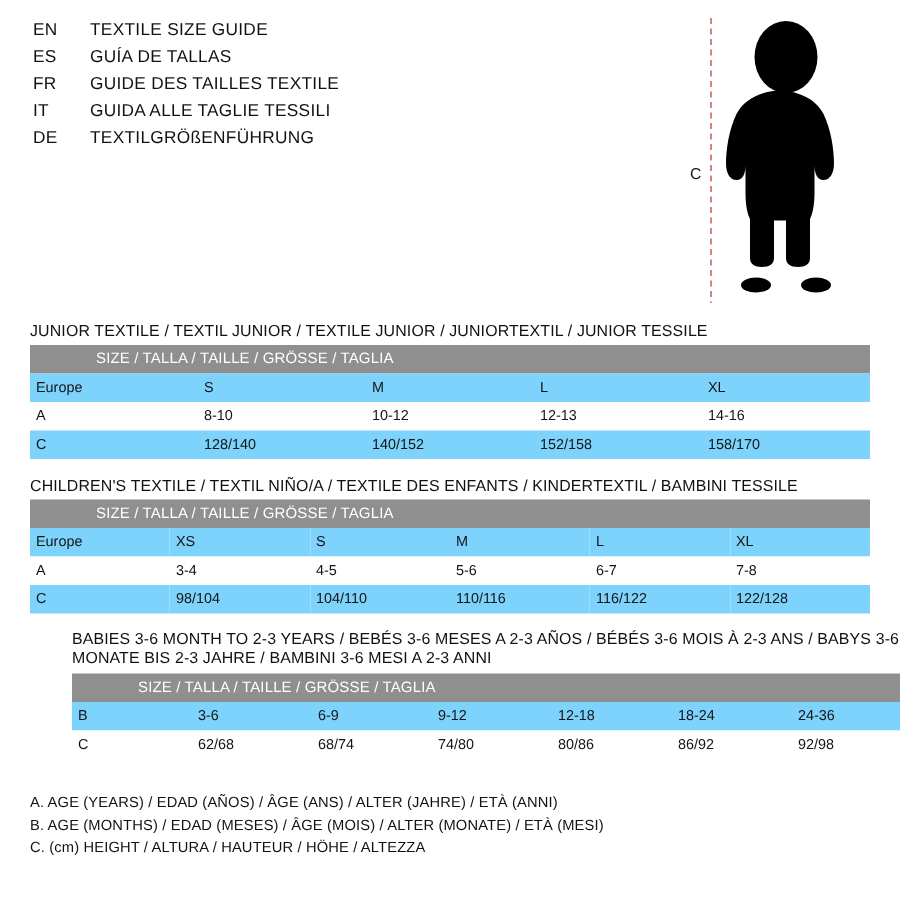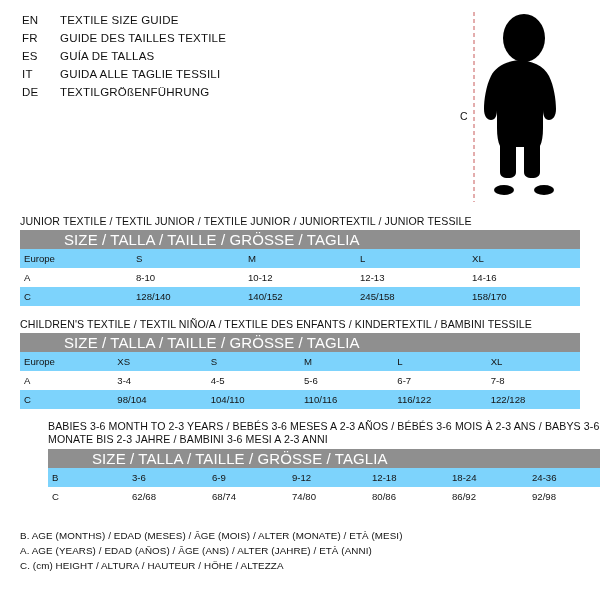--- a/index.html
+++ b/index.html
@@ -89,21 +89,21 @@
   table.size-table td {
     padding: 2px 0 2px 4px;
     color: #141414;
     vertical-align: middle;
     height: 15px;
     line-height: 12px;
   }
   tr.head-row td {
     background: #8f8f8f;
     color: #ffffff;
-    font-size: 15px;
+    font-size: 10px;
     letter-spacing: 0.1px;
     padding-left: 44px;
   }
   tr.shade td {
     background: #7dd3fc;
   }
   tr.plain td {
     background: #ffffff;
   }
   td.col-label {
@@ -128,26 +128,26 @@
 <body>
 
 <div class="page">
 
   <div class="lang-block">
     <div class="lang-row">
       <span class="lang-code">EN</span>
       <span class="lang-text">TEXTILE SIZE GUIDE</span>
     </div>
     <div class="lang-row">
+      <span class="lang-code">ES</span>
+      <span class="lang-text">GUÍA DE TALLAS</span>
+    </div>
+    <div class="lang-row">
       <span class="lang-code">FR</span>
       <span class="lang-text">GUIDE DES TAILLES TEXTILE</span>
-    </div>
-    <div class="lang-row">
-      <span class="lang-code">ES</span>
-      <span class="lang-text">GUÍA DE TALLAS</span>
     </div>
     <div class="lang-row">
       <span class="lang-code">IT</span>
       <span class="lang-text">GUIDA ALLE TAGLIE TESSILI</span>
     </div>
     <div class="lang-row">
       <span class="lang-code">DE</span>
       <span class="lang-text">TEXTILGRÖßENFÜHRUNG</span>
     </div>
   </div>
@@ -208,21 +208,21 @@
         <td class="col-label">A</td>
         <td>8-10</td>
         <td>10-12</td>
         <td>12-13</td>
         <td>14-16</td>
       </tr>
       <tr class="shade">
         <td class="col-label">C</td>
         <td>128/140</td>
         <td>140/152</td>
-        <td>245/158</td>
+        <td>152/158</td>
         <td>158/170</td>
       </tr>
     </tbody>
       </table>
   </div>
 
   <div class="section" style="top:318px;">
     <div class="section-title">CHILDREN'S TEXTILE / TEXTIL NIÑO/A / TEXTILE DES ENFANTS / KINDERTEXTIL / BAMBINI TESSILE</div>
     <table class="size-table">
       <tbody>
@@ -280,18 +280,18 @@
         <td>74/80</td>
         <td>80/86</td>
         <td>86/92</td>
         <td>92/98</td>
       </tr>
     </tbody>
       </table>
   </div>
 
   <div class="footnotes">
+    <div class="footnote">A. AGE (YEARS) / EDAD (AÑOS) / ÂGE (ANS) / ALTER (JAHRE) / ETÀ (ANNI)</div>
     <div class="footnote">B. AGE (MONTHS) / EDAD (MESES) / ÂGE (MOIS) / ALTER (MONATE) / ETÀ (MESI)</div>
-    <div class="footnote">A. AGE (YEARS) / EDAD (AÑOS) / ÂGE (ANS) / ALTER (JAHRE) / ETÀ (ANNI)</div>
     <div class="footnote">C. (cm) HEIGHT / ALTURA / HAUTEUR / HÖHE / ALTEZZA</div>
   </div>
 
 </div>
 
 </body></html>

